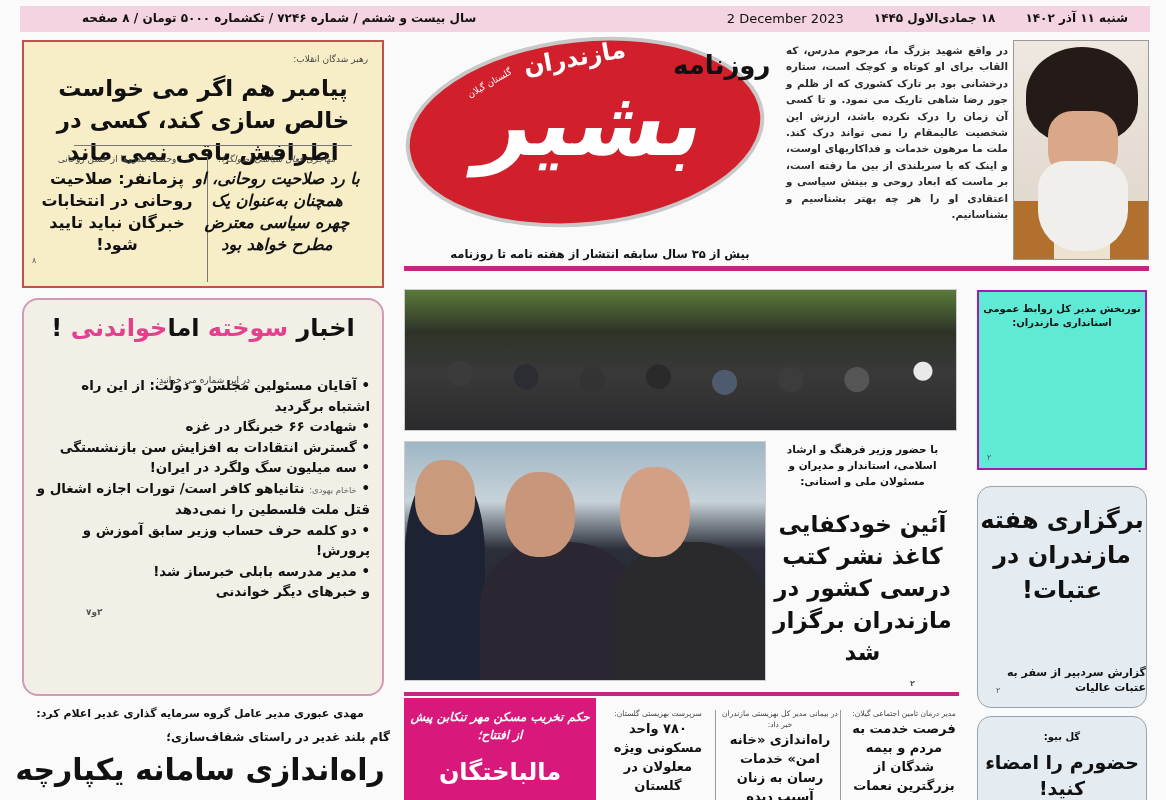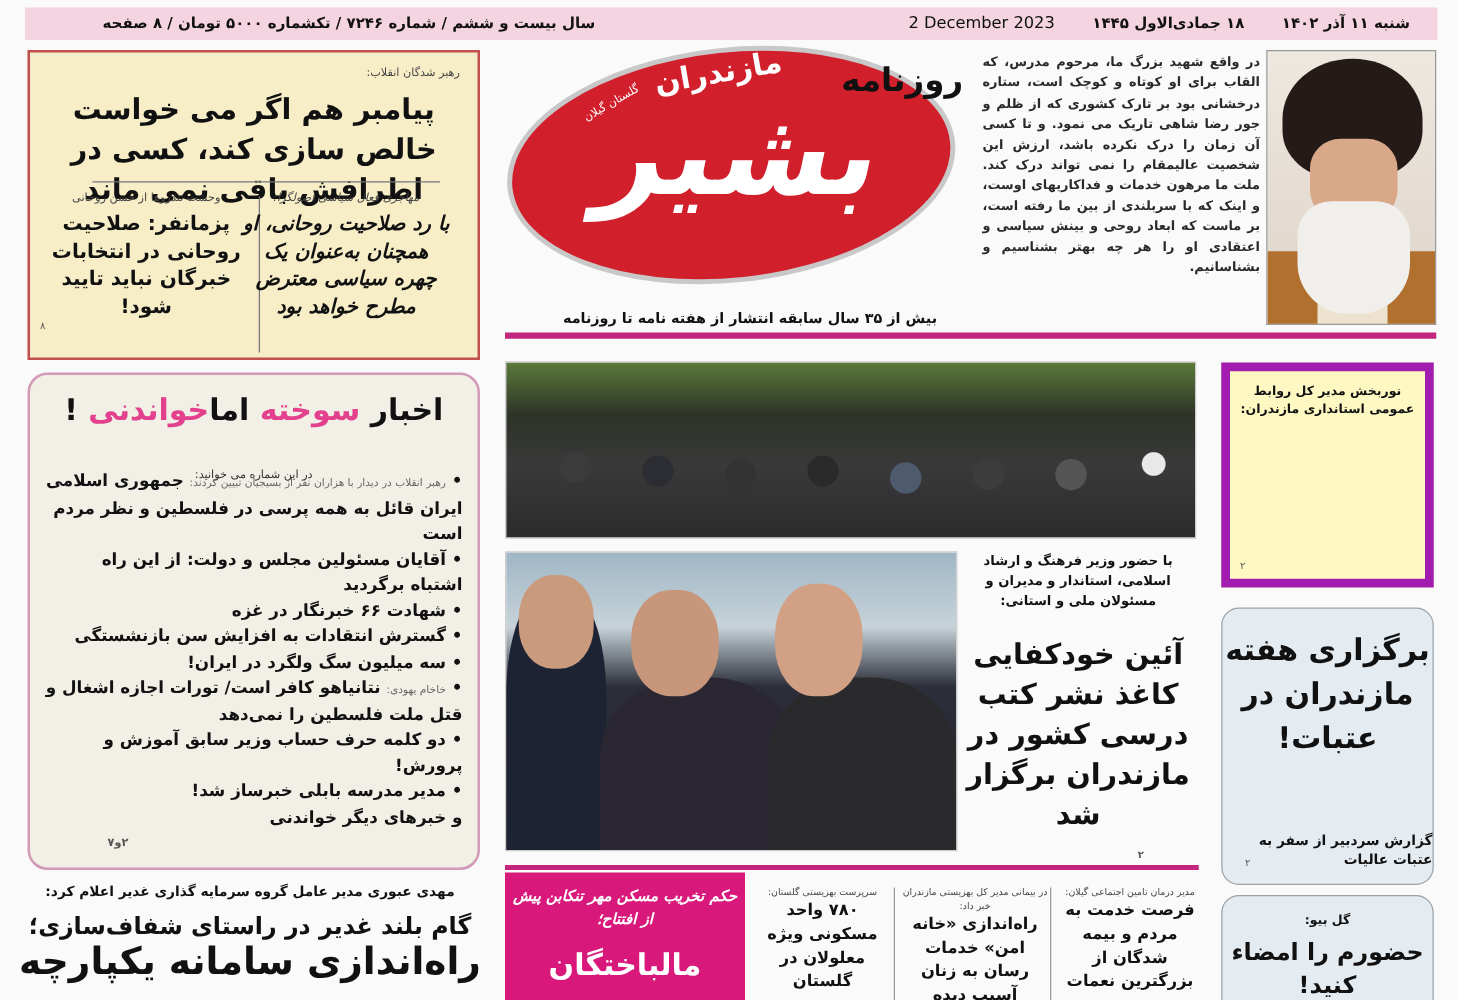--- a/index.html
+++ b/index.html
@@ -48,21 +48,21 @@
   .news-title { position: absolute; left: 0; right: 0; top: 14px; text-align: center; font-size: 24px; font-weight: bold; direction: rtl; }
   .news-title .pink { color: #e3418e; }
   .news-sub { position: absolute; left: 0; right: 0; top: 55px; text-align: center; font-size: 9px; direction: rtl; color: #333; margin-top: 20px; }
   .news-list { position: absolute; left: 12px; right: 12px; top: 76px; direction: rtl; font-size: 13.4px; font-weight: bold; line-height: 20.5px; }
   .news-list li { list-style: none; }
   .news-list .kick { font-size: 8.5px; font-weight: normal; color: #666; }
   .news-list .pg { position: absolute; left: 50px; bottom: -20px; font-size: 9px; color: #555; }
 
   
   .bl-kicker { position: absolute; left: 10px; top: 707px; width: 380px; text-align: center; font-size: 11px; font-weight: bold; direction: rtl; }
-  .bl-sub { position: absolute; left: 10px; top: 730px; width: 380px; text-align: center; font-size: 19px; font-weight: bold; direction: rtl; }
+  .bl-sub { position: absolute; left: 10px; top: 730px; width: 380px; text-align: right; font-size: 12px; font-weight: bold; direction: rtl; }
   .bl-head { position: absolute; left: 10px; top: 752px; width: 380px; text-align: center; font-size: 30px; font-weight: bold; direction: rtl; }
 
   
   .photo-crowd { position: absolute; left: 404px; top: 289px; width: 553px; height: 142px; border: 1px solid #ccc; overflow: hidden;
     background:
       radial-gradient(circle at 10% 60%, #3b3b3b 0 12px, transparent 13px),
       radial-gradient(circle at 22% 62%, #2c2c33 0 12px, transparent 13px),
       radial-gradient(circle at 34% 64%, #333 0 12px, transparent 13px),
       radial-gradient(circle at 46% 62%, #2a2a2a 0 12px, transparent 13px),
       radial-gradient(circle at 58% 66%, #4e5a6e 0 12px, transparent 13px),
@@ -76,21 +76,21 @@
   .photo-greet .p2 { position: absolute; left: 75px; top: 100px; width: 160px; height: 140px; background: #2b2732; border-radius: 45% 45% 0 0; }
   .photo-greet .p2h { position: absolute; left: 100px; top: 30px; width: 70px; height: 85px; background: #c8967a; border-radius: 45%; }
   .photo-greet .p3 { position: absolute; left: 210px; top: 100px; width: 150px; height: 140px; background: #2a2a2c; border-radius: 45% 45% 0 0; }
   .photo-greet .p3h { position: absolute; left: 215px; top: 25px; width: 70px; height: 90px; background: #d2a085; border-radius: 45%; }
 
   .greet-kick { position: absolute; left: 770px; top: 441px; width: 185px; font-size: 10.5px; font-weight: bold; line-height: 16px; text-align: center; direction: rtl; }
   .greet-head { position: absolute; left: 770px; top: 508px; width: 185px; font-size: 23px; font-weight: bold; line-height: 32px; text-align: center; direction: rtl; }
   .pgnum { font-size: 8px; color: #555; }
 
   
-  .gov-box { position: absolute; left: 977px; top: 290px; width: 170px; height: 180px; background: #fef9c3; border: 7px solid #a21caf; }
+  .gov-box { position: absolute; left: 977px; top: 290px; width: 170px; height: 180px; background: #5eead4; border: 2px solid #a21caf; }
   .gov-kick { position: absolute; left: 0; right: 0; top: 10px; text-align: center; font-size: 10px; font-weight: bold; direction: rtl; line-height: 14px; }
   .gov-head { position: absolute; left: 0; right: 0; top: 46px; text-align: center; font-size: 22px; font-weight: bold; direction: rtl; line-height: 31px; }
   .week-box { position: absolute; left: 977px; top: 486px; width: 170px; height: 222px; background: #e4ebf1; border: 1px solid #9aa3aa; border-radius: 14px; }
   .week-head { position: absolute; left: 0; right: 0; top: 16px; text-align: center; font-size: 24px; font-weight: bold; direction: rtl; line-height: 35px; }
   .week-sub { position: absolute; left: 0; right: 0; top: 178px; font-size: 11px; font-weight: bold; direction: rtl; line-height: 15px; }
   .gol-box { position: absolute; left: 977px; top: 716px; width: 170px; height: 100px; background: #e4ebf1; border: 1px solid #9aa3aa; border-radius: 14px; }
   .gol-kick { position: absolute; left: 0; right: 0; top: 14px; text-align: center; font-size: 10px; font-weight: bold; direction: rtl; }
   .gol-head { position: absolute; left: 0; right: 0; top: 32px; text-align: center; font-size: 19px; font-weight: bold; direction: rtl; line-height: 26px; }
 
   
@@ -151,21 +151,20 @@
 
 <div class="news-box">
   <div class="news-title">
     <span>اخبار</span>
     <span class="pink">سوخته</span>
     <span>اما</span><span class="pink">خواندنی</span>
     <span>!</span>
   </div>
   <div class="news-sub">در این شماره می خوانید:</div>
   <ul class="news-list">
-    <li>• <span class="kick">رهبر انقلاب در دیدار با هزاران نفر از بسیجیان تبیین کردند:</span> <span>جمهوری اسلامی ایران قائل به همه پرسی در فلسطین و نظر مردم است</span></li>
     <li>• <span>آقایان مسئولین مجلس و دولت: از این راه اشتباه برگردید</span></li>
     <li>• <span>شهادت ۶۶ خبرنگار در غزه</span></li>
     <li>• <span>گسترش انتقادات به افزایش سن بازنشستگی</span></li>
     <li>• <span>سه میلیون سگ ولگرد در ایران!</span></li>
     <li>• <span class="kick">خاخام یهودی:</span> <span>نتانیاهو کافر است/ تورات اجازه اشغال و قتل ملت فلسطین را نمی‌دهد</span></li>
     <li>• <span>دو کلمه حرف حساب وزیر سابق آموزش و پرورش!</span></li>
     <li>• <span>مدیر مدرسه بابلی خبرساز شد!</span></li>
     <li style="position:relative;"><span>و خبرهای دیگر خواندنی</span><span class="pg">۲و۷</span></li>
   </ul>
 </div>

